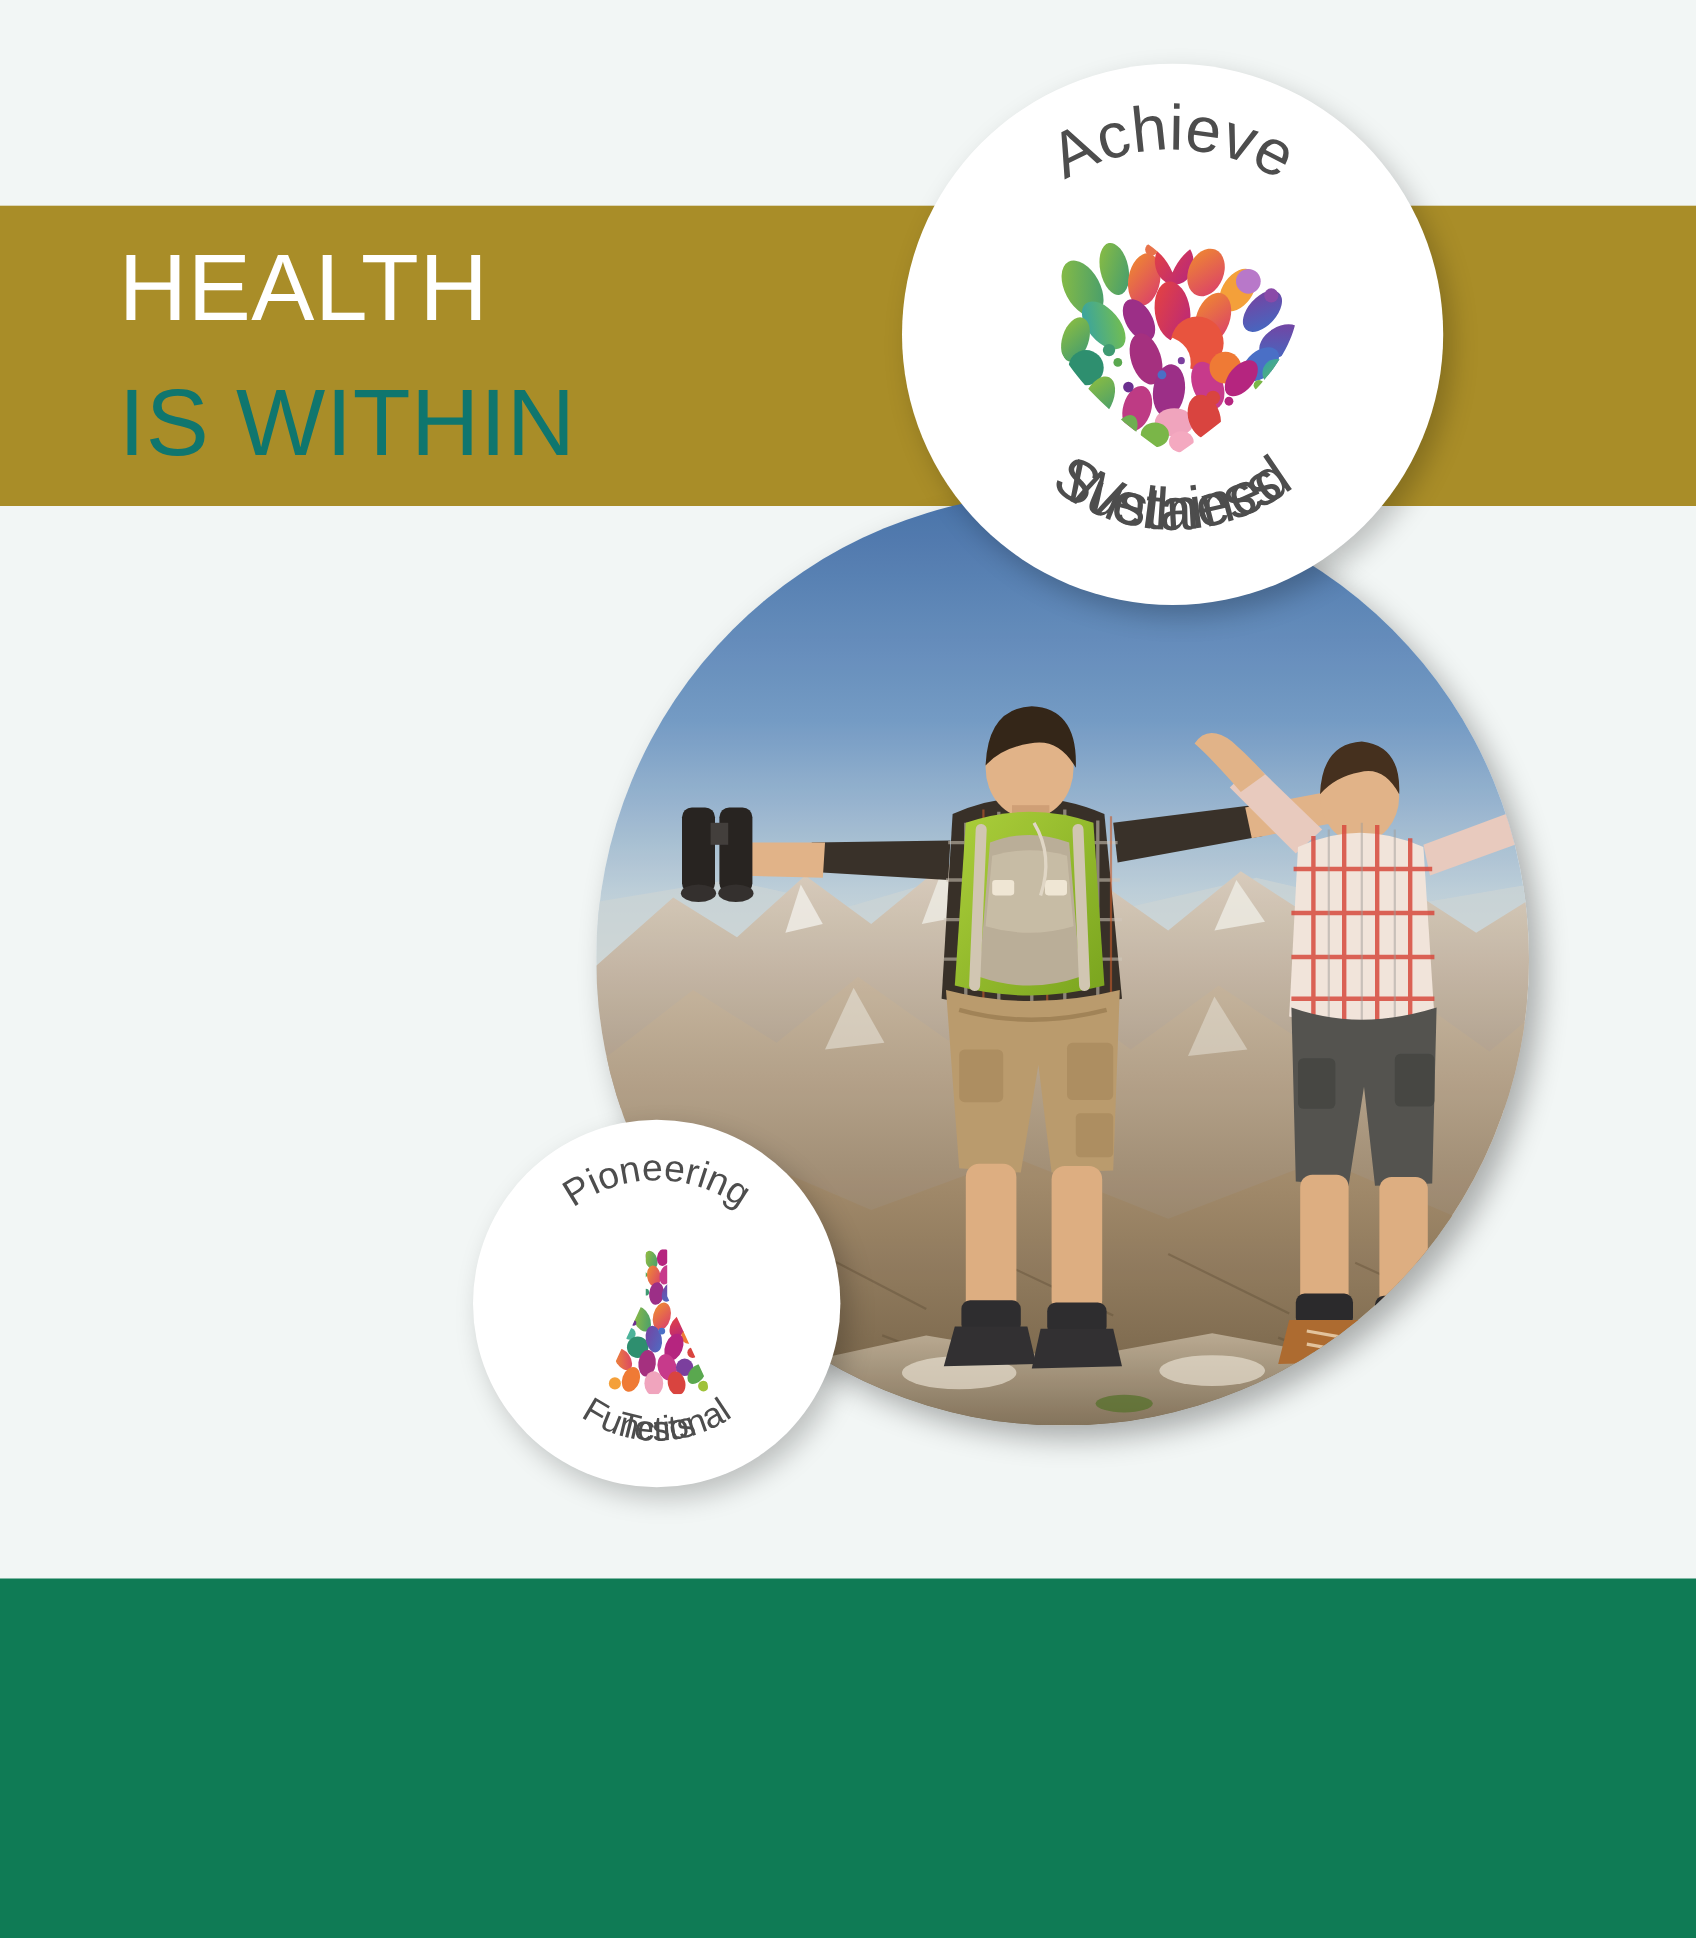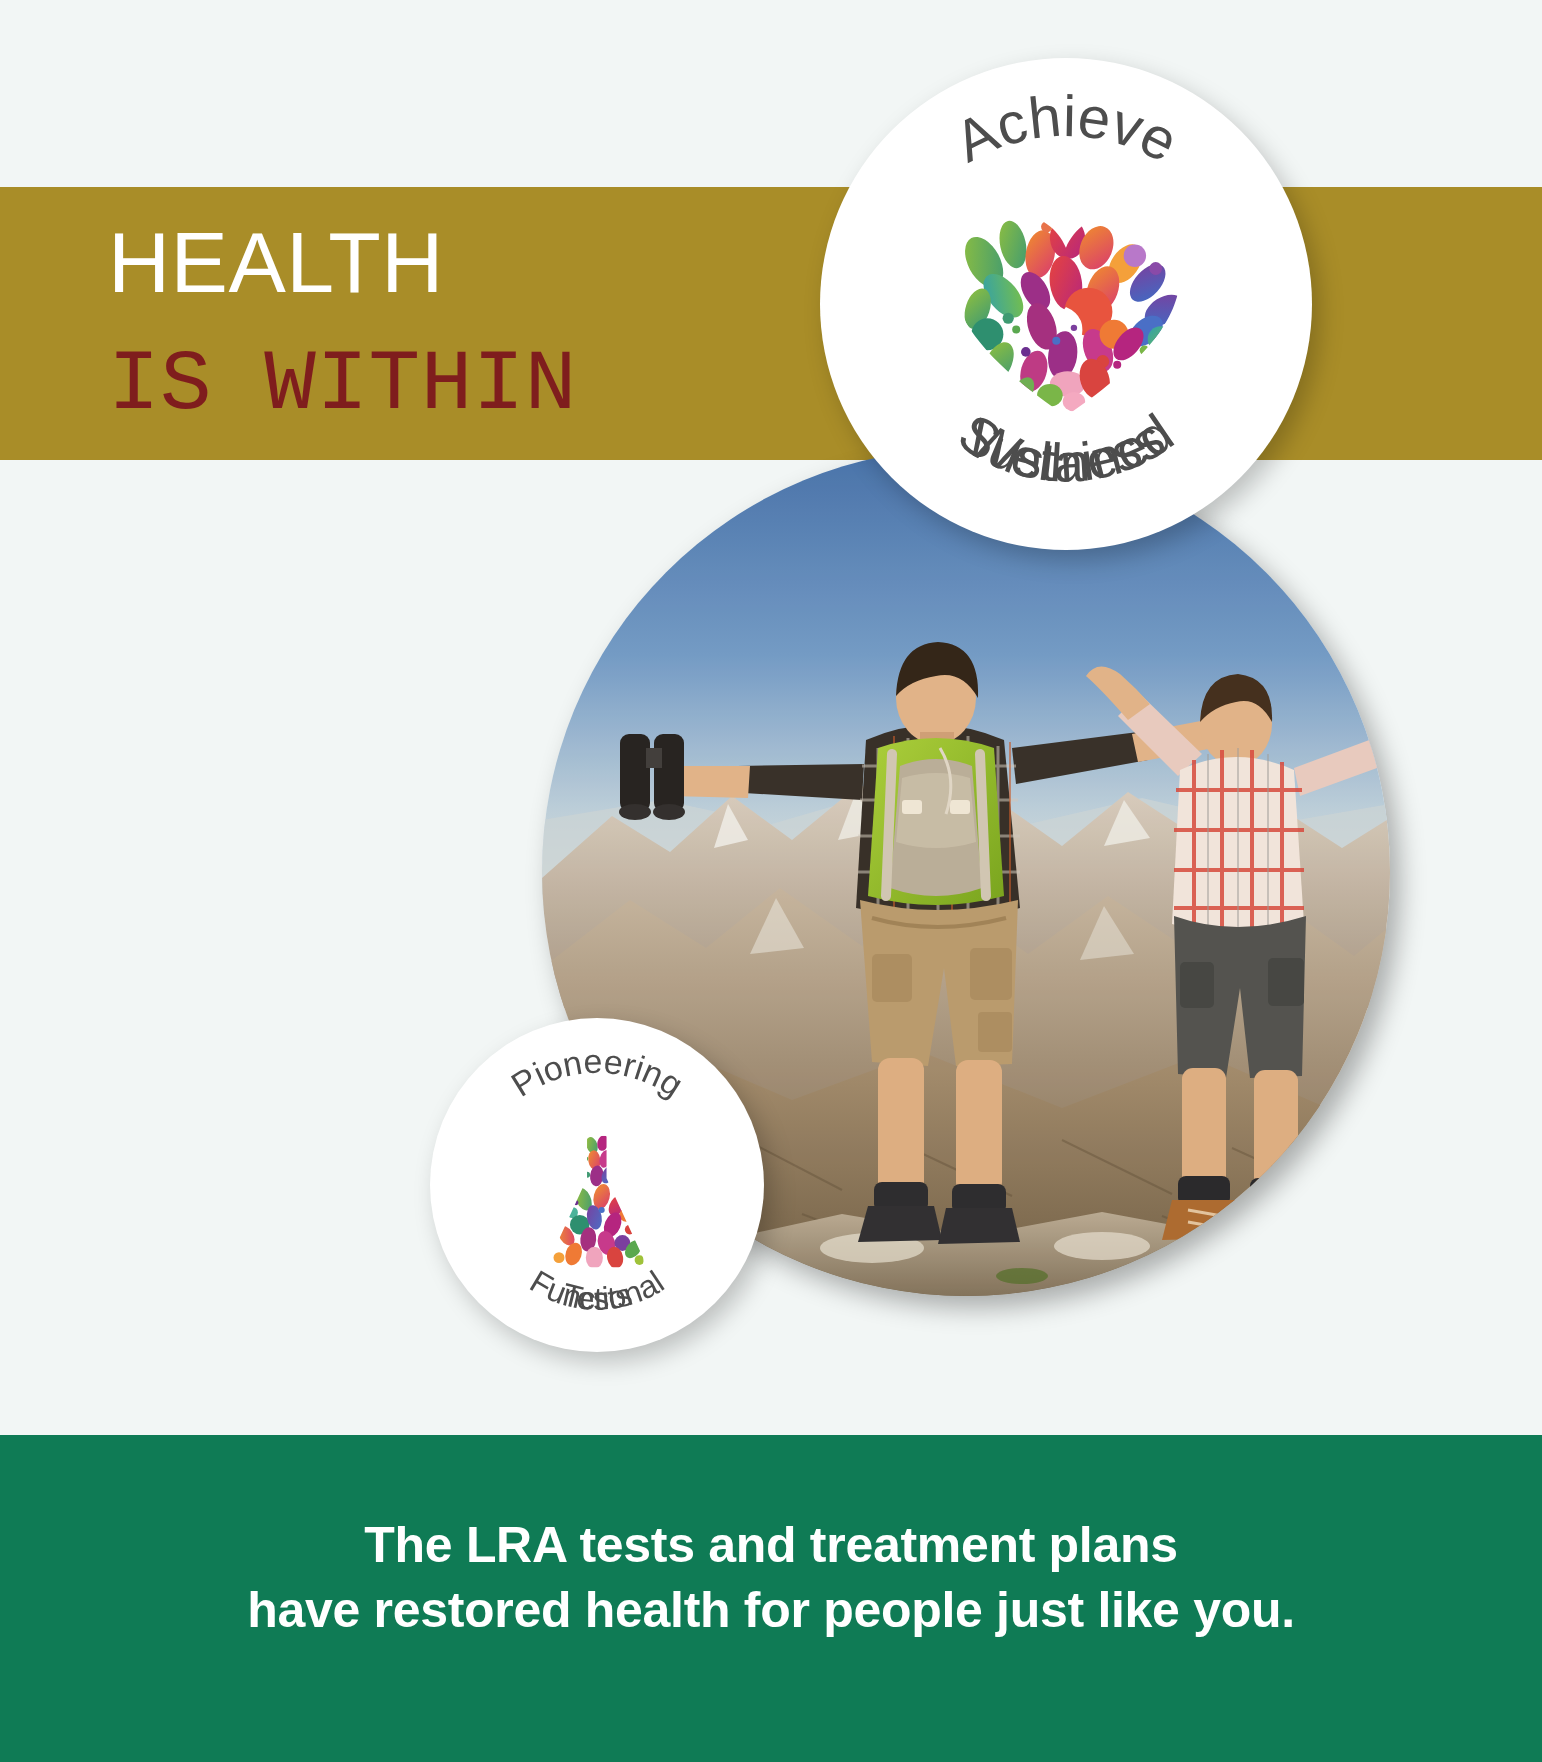--- a/index.html
+++ b/index.html
@@ -25,21 +25,21 @@
     background:#0f7b55; z-index:2;
   }
 
   
   .headline{
     position:absolute; left:108px; top:212px; width:640px; z-index:4;
     font-weight:300; letter-spacing:.5px; line-height:1.18;
   }
   .hl-line{ font-size:86px; white-space:nowrap; }
   .hl-white{ color:#ffffff; }
-  .hl-green{ color:#7f1d1d;font-family:Liberation Mono, monospace; }
+  .hl-green{ color:#0f766e; }
   .hl-line.l1{ margin-bottom:2px; }
   .hl-line.l3{ margin-top:22px; }
 
   
   .photo-circle{
     position:absolute; left:542px; top:448px; width:848px; height:848px;
     border-radius:50%; overflow:hidden; z-index:3;
     box-shadow: 10px 12px 26px rgba(0,0,0,.30);
   }
   .photo-svg{ width:100%; height:100%; display:block; }
@@ -424,18 +424,14 @@
           <circle cx="38" cy="206" r="9" fill="#f4a03a"></circle>
           <circle cx="170" cy="210" r="8" fill="#9fc23a"></circle>
           <circle cx="108" cy="128" r="5" fill="#4a6fc6"></circle>
           <circle cx="66" cy="116" r="4" fill="#6b2f8f"></circle>
           <circle cx="138" cy="100" r="5" fill="#e8453c"></circle>
         </g>
       </svg>
     </div>
   </div>
 
-  <div class="tagline">
-    <div>The LRA tests and treatment plans</div>
-    <div>have restored health for people just like you.</div>
-  </div>
 
 </div>
 
 </body></html>

